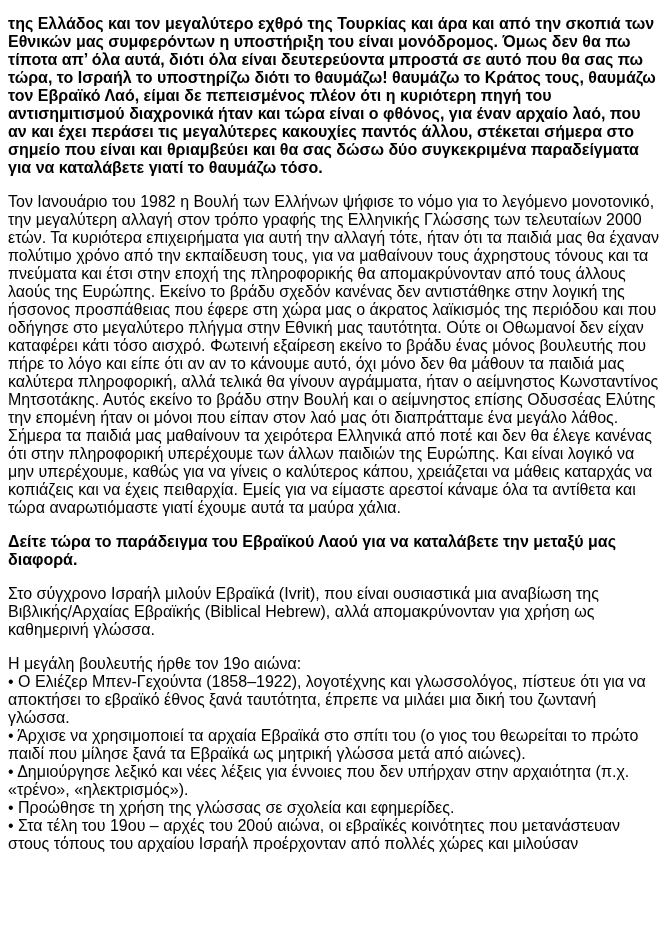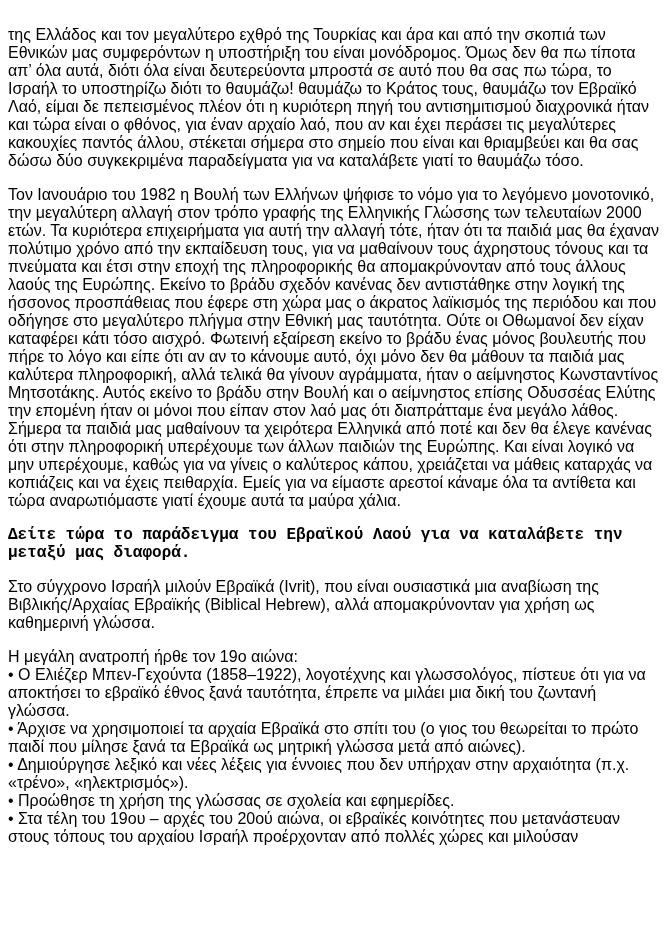--- a/index.html
+++ b/index.html
@@ -10,34 +10,34 @@
     padding: 10px 8px 0 8px;
     box-sizing: border-box;
     overflow: hidden;
     font-family: "Liberation Sans", sans-serif;
     font-size: 16px;
     line-height: normal;
     color: #000000;
     -webkit-font-smoothing: antialiased;
   }
   p { margin: 16px 0; }
-  p.first { margin-top: 16px; }
-  p.emphasis { font-weight: bold; font-family: Liberation Mono, monospace; }
+  p.first { margin-top: 5px; font-weight: bold; }
+  p.emphasis { font-weight: bold; }
   .block-line { display: block; }
   .bullet-marker { display: inline; }
 </style>
 </head>
 <body>
 
 <main>
   <p class="first">της Ελλάδος και τον μεγαλύτερο εχθρό της Τουρκίας και άρα και από την σκοπιά των Εθνικών μας συμφερόντων η υποστήριξη του είναι μονόδρομος. Όμως δεν θα πω τίποτα απ’ όλα αυτά, διότι όλα είναι δευτερεύοντα μπροστά σε αυτό που θα σας πω τώρα, το Ισραήλ το υποστηρίζω διότι το θαυμάζω! θαυμάζω το Κράτος τους, θαυμάζω τον Εβραϊκό Λαό, είμαι δε πεπεισμένος πλέον ότι η κυριότερη πηγή του αντισημιτισμού διαχρονικά ήταν και τώρα είναι ο φθόνος, για έναν αρχαίο λαό, που αν και έχει περάσει τις μεγαλύτερες κακουχίες παντός άλλου, στέκεται σήμερα στο σημείο που είναι και θριαμβεύει και θα σας δώσω δύο συγκεκριμένα παραδείγματα για να καταλάβετε γιατί το θαυμάζω τόσο.</p>
 
   <p>Τον Ιανουάριο του 1982 η Βουλή των Ελλήνων ψήφισε το νόμο για το λεγόμενο μονοτονικό, την μεγαλύτερη αλλαγή στον τρόπο γραφής της Ελληνικής Γλώσσης των τελευταίων 2000 ετών. Τα κυριότερα επιχειρήματα για αυτή την αλλαγή τότε, ήταν ότι τα παιδιά μας θα έχαναν πολύτιμο χρόνο από την εκπαίδευση τους, για να μαθαίνουν τους άχρηστους τόνους και τα πνεύματα και έτσι στην εποχή της πληροφορικής θα απομακρύνονταν από τους άλλους λαούς της Ευρώπης. Εκείνο το βράδυ σχεδόν κανένας δεν αντιστάθηκε στην λογική της ήσσονος προσπάθειας που έφερε στη χώρα μας ο άκρατος λαϊκισμός της περιόδου και που οδήγησε στο μεγαλύτερο πλήγμα στην Εθνική μας ταυτότητα. Ούτε οι Οθωμανοί δεν είχαν καταφέρει κάτι τόσο αισχρό. Φωτεινή εξαίρεση εκείνο το βράδυ ένας μόνος βουλευτής που πήρε το λόγο και είπε ότι αν αν το κάνουμε αυτό, όχι μόνο δεν θα μάθουν τα παιδιά μας καλύτερα πληροφορική, αλλά τελικά θα γίνουν αγράμματα, ήταν ο αείμνηστος Κωνσταντίνος Μητσοτάκης. Αυτός εκείνο το βράδυ στην Βουλή και ο αείμνηστος επίσης Οδυσσέας Ελύτης την επομένη ήταν οι μόνοι που είπαν στον λαό μας ότι διαπράτταμε ένα μεγάλο λάθος. Σήμερα τα παιδιά μας μαθαίνουν τα χειρότερα Ελληνικά από ποτέ και δεν θα έλεγε κανένας ότι στην πληροφορική υπερέχουμε των άλλων παιδιών της Ευρώπης. Και είναι λογικό να μην υπερέχουμε, καθώς για να γίνεις ο καλύτερος κάπου, χρειάζεται να μάθεις καταρχάς να κοπιάζεις και να έχεις πειθαρχία. Εμείς για να είμαστε αρεστοί κάναμε όλα τα αντίθετα και τώρα αναρωτιόμαστε γιατί έχουμε αυτά τα μαύρα χάλια.</p>
 
   <p class="emphasis">Δείτε τώρα το παράδειγμα του Εβραϊκού Λαού για να καταλάβετε την μεταξύ μας διαφορά.</p>
 
   <p>Στο σύγχρονο Ισραήλ μιλούν Εβραϊκά (Ivrit), που είναι ουσιαστικά μια αναβίωση της Βιβλικής/Αρχαίας Εβραϊκής (Biblical Hebrew), αλλά απομακρύνονταν για χρήση ως καθημερινή γλώσσα.</p>
 
   <p>
-    <span class="block-line">Η μεγάλη ανατροπή ήρθε τον 19ο αιώνα:</span>
+    <span class="block-line">Η μεγάλη βουλευτής ήρθε τον 19ο αιώνα:</span>
     <span id="bullet-list"><span class="block-line"><span class="bullet-marker">• </span><span>Ο Ελιέζερ Μπεν-Γεχούντα (1858–1922), λογοτέχνης και γλωσσολόγος, πίστευε ότι για να αποκτήσει το εβραϊκό έθνος ξανά ταυτότητα, έπρεπε να μιλάει μια δική του ζωντανή γλώσσα.</span></span><span class="block-line"><span class="bullet-marker">• </span><span>Άρχισε να χρησιμοποιεί τα αρχαία Εβραϊκά στο σπίτι του (ο γιος του θεωρείται το πρώτο παιδί που μίλησε ξανά τα Εβραϊκά ως μητρική γλώσσα μετά από αιώνες).</span></span><span class="block-line"><span class="bullet-marker">• </span><span>Δημιούργησε λεξικό και νέες λέξεις για έννοιες που δεν υπήρχαν στην αρχαιότητα (π.χ. «τρένο», «ηλεκτρισμός»).</span></span><span class="block-line"><span class="bullet-marker">• </span><span>Προώθησε τη χρήση της γλώσσας σε σχολεία και εφημερίδες.</span></span><span class="block-line"><span class="bullet-marker">• </span><span>Στα τέλη του 19ου – αρχές του 20ού αιώνα, οι εβραϊκές κοινότητες που μετανάστευαν στους τόπους του αρχαίου Ισραήλ προέρχονταν από πολλές χώρες και μιλούσαν</span></span></span>
   </p>
 </main>
 
 </body></html>

